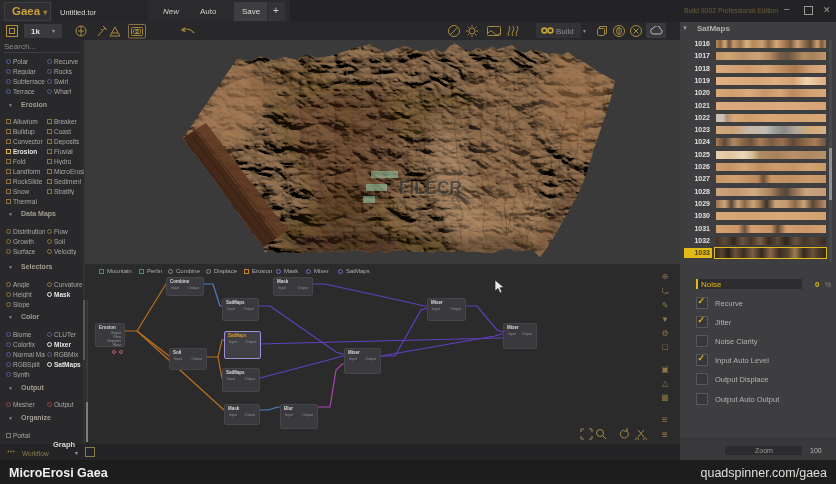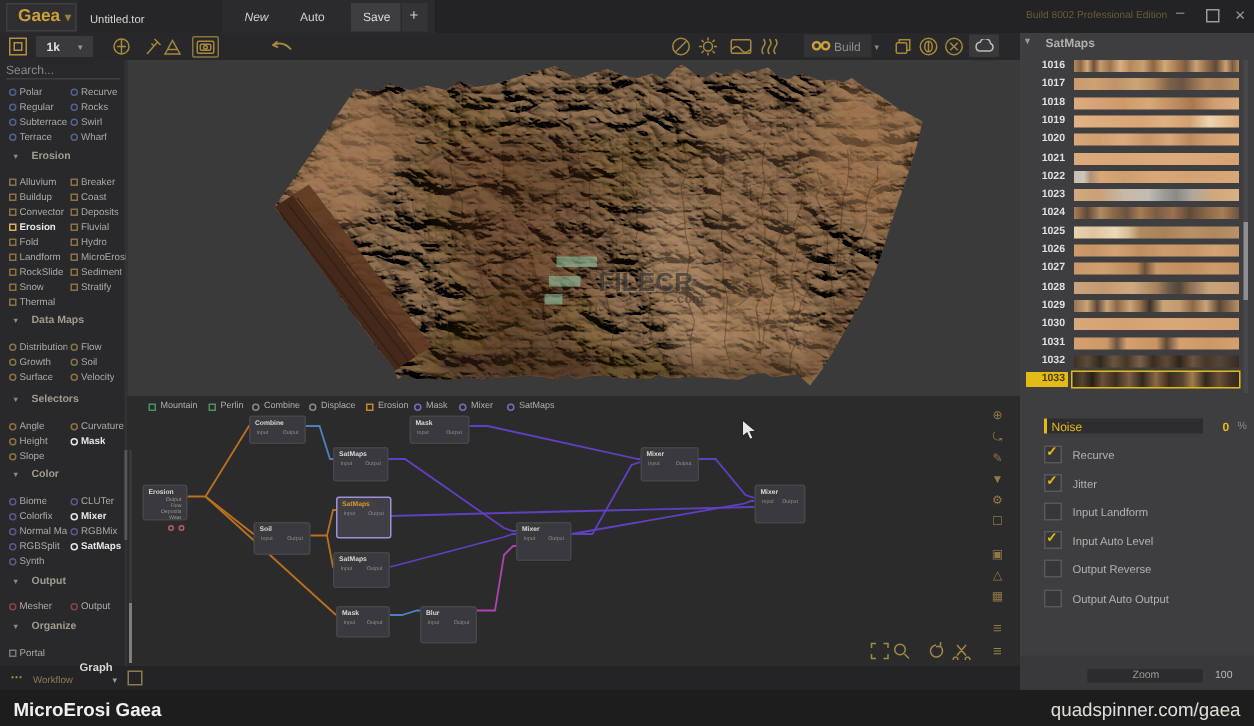--- a/index.html
+++ b/index.html
@@ -470,26 +470,26 @@
 <div class="abs" style="left:701px;top:280px;font-size:8px;font-weight:normal;color:#e3bb16;">Noise</div>
 <div class="abs" style="left:815px;top:280px;font-size:8px;font-weight:bold;color:#e3bb16;">0</div>
 <div class="abs" style="left:825px;top:281px;font-size:7px;color:#8a8a8a;">%</div>
 <div class="abs" style="left:696px;top:297px;width:12px;height:12px;background:#37373a;border:1px solid #58585a;box-sizing:border-box;"></div>
 <div class="abs" style="left:697.5px;top:296px;font-size:9px;font-weight:bold;color:#e3bb16;">✓</div>
 <div class="abs" style="left:715px;top:298.5px;font-size:7.5px;color:#b2b2b2;">Recurve</div>
 <div class="abs" style="left:696px;top:316px;width:12px;height:12px;background:#37373a;border:1px solid #58585a;box-sizing:border-box;"></div>
 <div class="abs" style="left:697.5px;top:315px;font-size:9px;font-weight:bold;color:#e3bb16;">✓</div>
 <div class="abs" style="left:715px;top:317.5px;font-size:7.5px;color:#b2b2b2;">Jitter</div>
 <div class="abs" style="left:696px;top:335px;width:12px;height:12px;background:#37373a;border:1px solid #58585a;box-sizing:border-box;"></div>
-<div class="abs" style="left:715px;top:336.5px;font-size:7.5px;color:#b2b2b2;">Input Landform</div>
+<div class="abs" style="left:715px;top:336.5px;font-size:7.5px;color:#b2b2b2;">Noise Clarity</div>
 <div class="abs" style="left:696px;top:354px;width:12px;height:12px;background:#37373a;border:1px solid #58585a;box-sizing:border-box;"></div>
 <div class="abs" style="left:697.5px;top:353px;font-size:9px;font-weight:bold;color:#e3bb16;">✓</div>
 <div class="abs" style="left:715px;top:355.5px;font-size:7.5px;color:#b2b2b2;">Input Auto Level</div>
 <div class="abs" style="left:696px;top:373px;width:12px;height:12px;background:#37373a;border:1px solid #58585a;box-sizing:border-box;"></div>
-<div class="abs" style="left:715px;top:374.5px;font-size:7.5px;color:#b2b2b2;">Output Reverse</div>
+<div class="abs" style="left:715px;top:374.5px;font-size:7.5px;color:#b2b2b2;">Output Displace</div>
 <div class="abs" style="left:696px;top:393px;width:12px;height:12px;background:#37373a;border:1px solid #58585a;box-sizing:border-box;"></div>
 <div class="abs" style="left:715px;top:394.5px;font-size:7.5px;color:#b2b2b2;">Output Auto Output</div>
 <div class="abs" style="left:680px;top:437px;width:156px;height:23px;background:#39393b;"></div>
 <div class="abs" style="left:725px;top:446px;width:77px;height:9px;background:#2c2c2e;"></div>
 <div class="abs" style="left:755px;top:447px;font-size:7px;color:#9a9a9a;">Zoom</div>
 <div class="abs" style="left:810px;top:447px;font-size:7px;color:#b8b8b8;">100</div>
 <div class="abs" style="left:829px;top:40px;width:3px;height:222px;background:#48484a;"></div>
 <div class="abs" style="left:829px;top:148px;width:3px;height:52px;background:#8f8f91;"></div>
 
 <div class="abs" style="left:0;top:444px;width:680px;height:16px;background:#242426;"></div>

